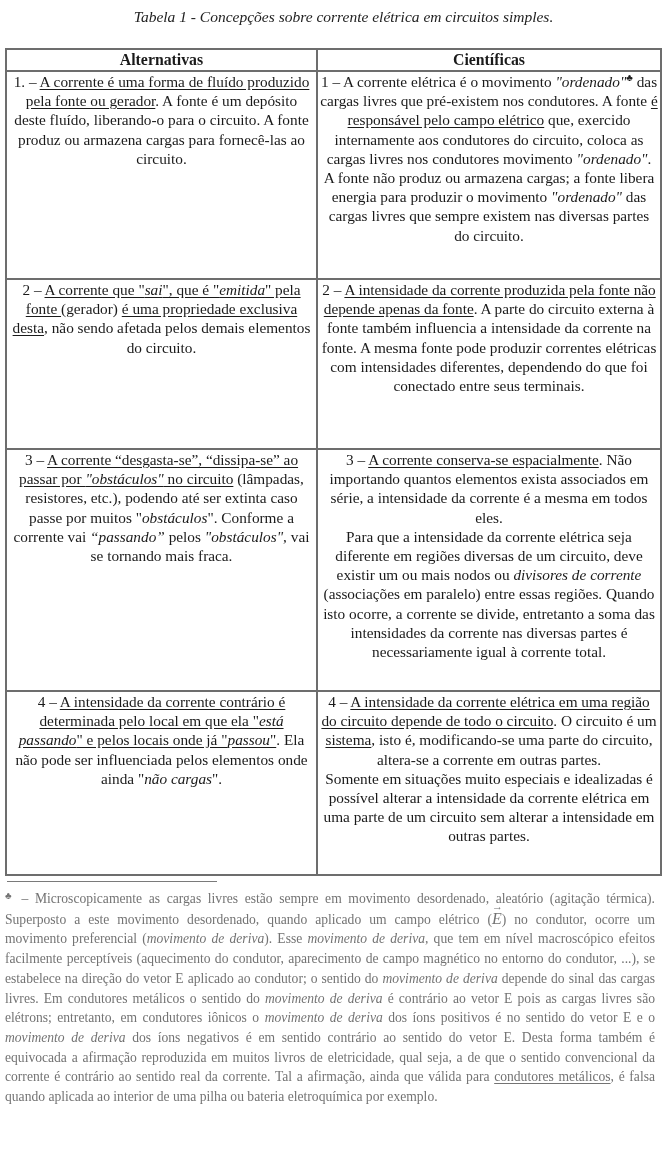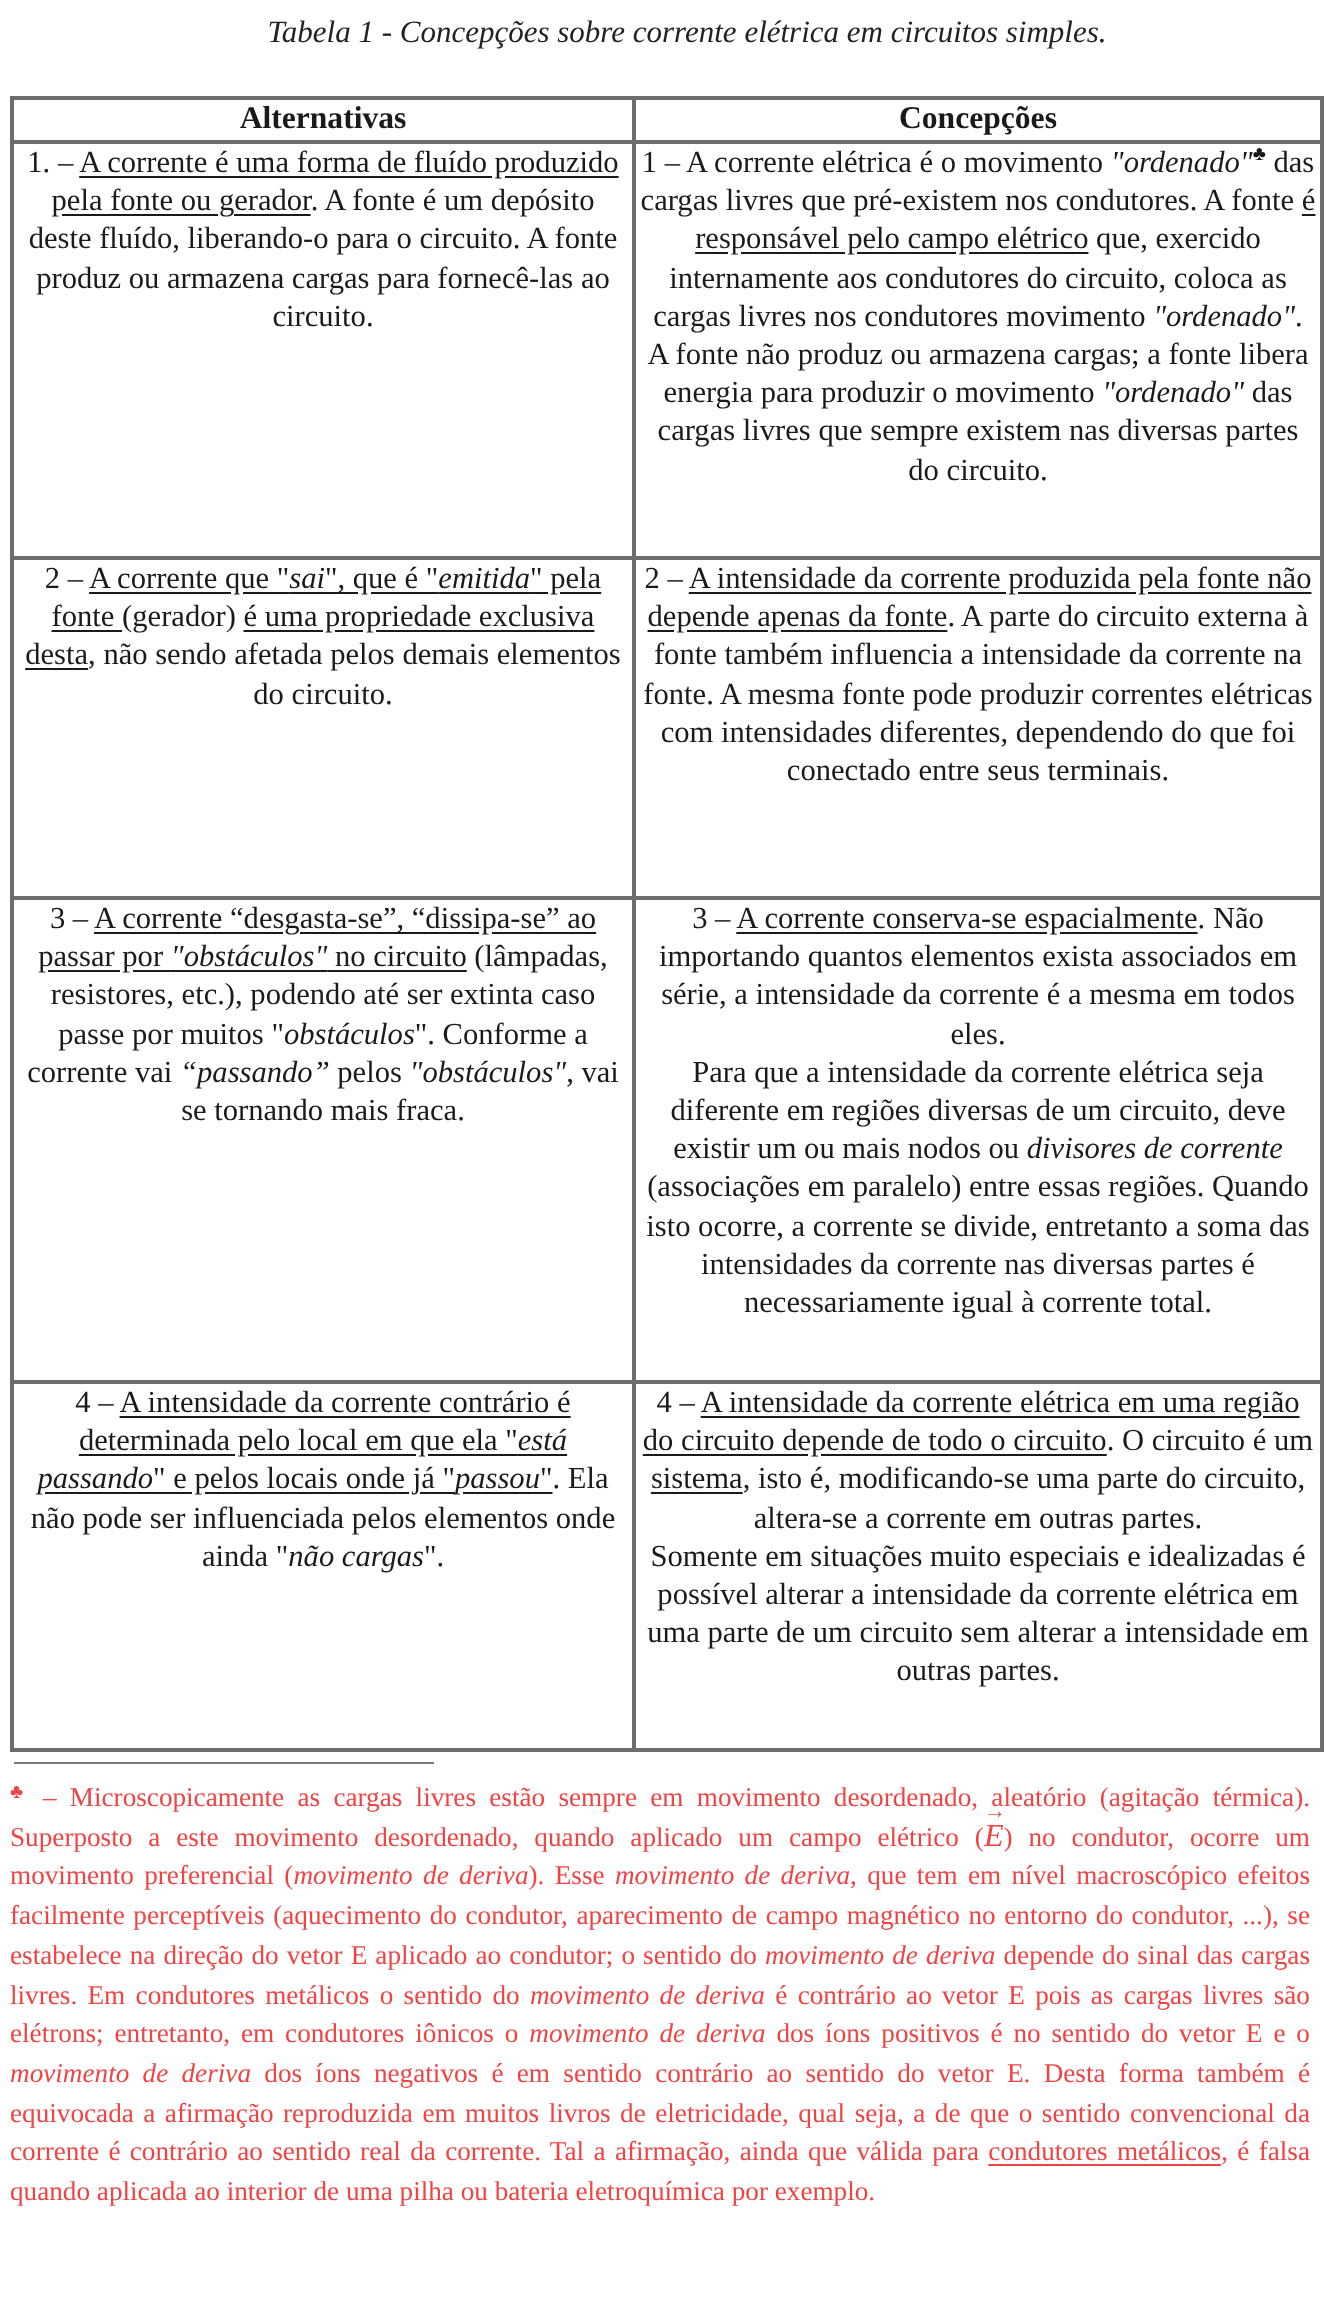--- a/index.html
+++ b/index.html
@@ -28,41 +28,41 @@
   .u { text-decoration: underline; text-underline-offset: 2px; }
   .i { font-style: italic; }
   .star { font-size: 10px; vertical-align: super; line-height: 0; }
   .footrule {
     position: absolute; top: 881px; left: 7px; width: 210px; height: 0;
     border-top: 1.5px solid #7a7a7a;
   }
   .footnote {
     position: absolute; top: 889px; left: 5px; width: 650px;
     font-size: 13.6px; line-height: 19.7px; text-align: justify;
-    color: #ef4444;
+    color: #737373;
   }
   .vecE { display: inline-block; position: relative; font-style: italic; font-size: 16px; }
   .vecE::before {
     content: "\2192"; position: absolute; top: -12px; left: 0px; font-size: 11px; font-style: normal;
   }
 </style>
 </head>
 <body>
 
 <div class="caption">Tabela 1 - Concepções sobre corrente elétrica em circuitos simples.</div>
 
 <table class="main">
   <colgroup>
       <col class="c1">
       <col class="c2">
     </colgroup>
   <thead>
     <tr>
       <th>Alternativas</th>
-      <th>Concepções</th>
+      <th>Científicas</th>
     </tr>
   </thead>
   <tbody>
 
     <tr style="height:208px;padding-left:16px;">
       <td><span>1. – </span><span class="u">A corrente é uma forma de fluído produzido pela fonte ou gerador</span><span>. A fonte é um depósito deste fluído, liberando-o para o circuito. A fonte produz ou armazena cargas para fornecê-las ao circuito.</span></td>
       <td><span>1 – A corrente elétrica é o movimento </span><span class="i">"ordenado"</span><span class="star">♣</span><span> das cargas livres que pré-existem nos condutores. A fonte </span><span class="u">é responsável pelo campo elétrico</span><span> que, exercido internamente aos condutores do circuito, coloca as cargas livres nos condutores movimento </span><span class="i">"ordenado"</span><span>.</span><br><span>A fonte não produz ou armazena cargas; a fonte libera energia para produzir o movimento </span><span class="i">"ordenado"</span><span> das cargas livres que sempre existem nas diversas partes do circuito.</span></td>
     </tr>
 
     <tr style="height:170px;">

